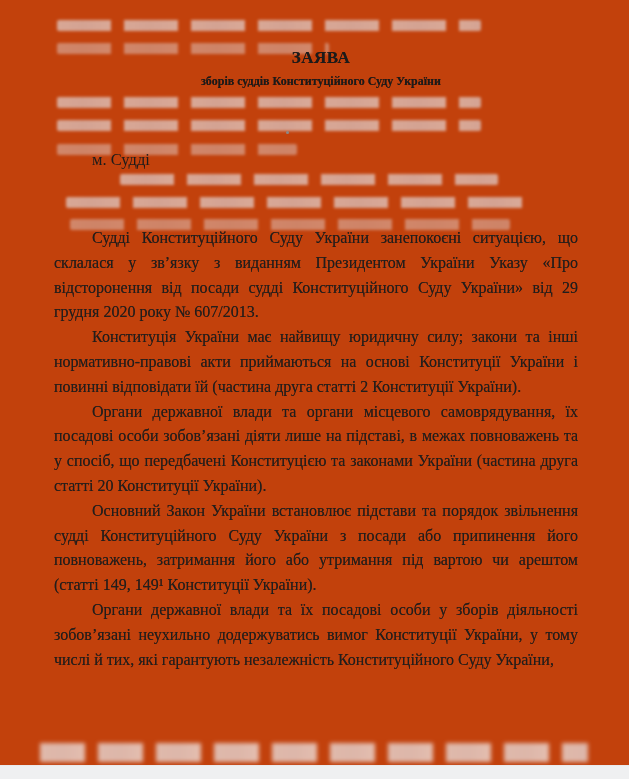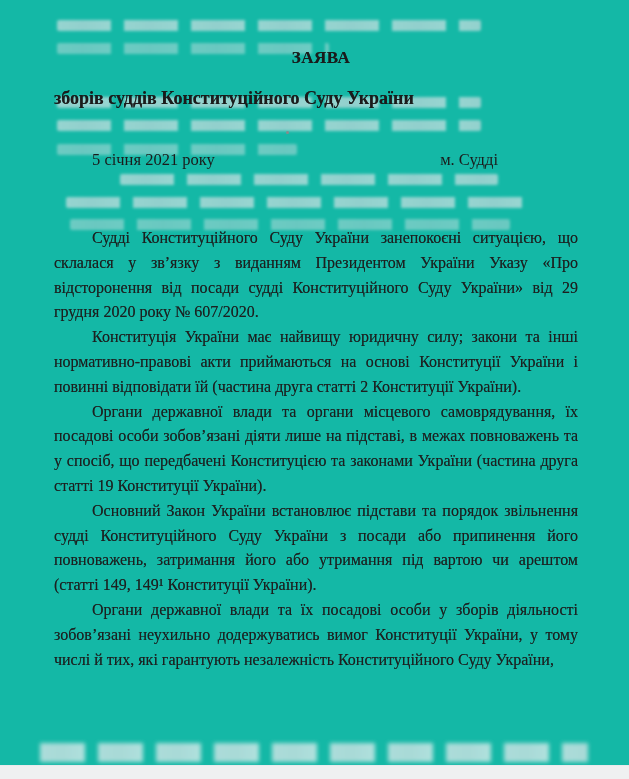--- a/index.html
+++ b/index.html
@@ -27,25 +27,26 @@
     margin: 0;
     text-align: center;
     font-size: 17px;
     font-weight: bold;
     letter-spacing: 0.5px;
     color: #1b1b1b;
     text-shadow: 0 0 0.4px rgba(0,0,0,.55);
   }
   .doc-subtitle {
     position: absolute;
-    top: 88px;
+    top: 74px;
     left: 54px;
     width: 534px;
     margin: 0;
-    font-size: 18px;
+    text-align: center;
+    font-size: 12px;
     font-weight: bold;
     color: #1b1b1b;
     text-shadow: 0 0 0.4px rgba(0,0,0,.55);
   }
 
   
   .dateline {
     position: absolute;
     top: 150px;
     left: 54px;
@@ -118,44 +119,43 @@
     top: 765px;
     width: 629px;
     height: 14px;
     background: #eff0f1;
     border-top: 1px solid #e9eaec;
   }
 </style>
 </head>
 <body>
 
-<div class="page" style="background: #14b8a6; color: rgb(27, 27, 27);">
+<div class="page" style="background: #c2410c; color: rgb(27, 27, 27);">
 
   <div class="ghost" style="left:57px;  top:20px;  width:424px;"></div>
   <div class="ghost light" style="left:57px;  top:43px;  width:272px;"></div>
   <div class="ghost" style="left:57px;  top:97px;  width:424px;"></div>
   <div class="ghost" style="left:57px;  top:120px; width:424px;"></div>
   <div class="ghost light" style="left:57px;  top:144px; width:240px;"></div>
   <div class="ghost" style="left:120px; top:174px; width:378px;"></div>
   <div class="ghost" style="left:66px;  top:197px; width:458px;"></div>
   <div class="ghost light" style="left:70px;  top:219px; width:440px;"></div>
   <div class="ghost-dot" style="left:286px; top:131px;"></div>
   <div class="ghost-band"></div>
 
   <h1 class="doc-title">ЗАЯВА</h1>
   <h2 class="doc-subtitle">зборів суддів Конституційного Суду України</h2>
 
   <div class="dateline">
-    <span>5 січня 2021 року</span>
     <span>м. Судді</span>
   </div>
 
   <div class="bodytext">
-    <p>Судді Конституційного Суду України занепокоєні ситуацією, що склалася у зв’язку з виданням Президентом України Указу «Про відсторонення від посади судді Конституційного Суду України» від 29 грудня 2020 року № 607/2020.</p>
+    <p>Судді Конституційного Суду України занепокоєні ситуацією, що склалася у зв’язку з виданням Президентом України Указу «Про відсторонення від посади судді Конституційного Суду України» від 29 грудня 2020 року № 607/2013.</p>
     <p>Конституція України має найвищу юридичну силу; закони та інші нормативно-правові акти приймаються на основі Конституції України і повинні відповідати їй (частина друга статті 2 Конституції України).</p>
-    <p>Органи державної влади та органи місцевого самоврядування, їх посадові особи зобов’язані діяти лише на підставі, в межах повноважень та у спосіб, що передбачені Конституцією та законами України (частина друга статті 19 Конституції України).</p>
+    <p>Органи державної влади та органи місцевого самоврядування, їх посадові особи зобов’язані діяти лише на підставі, в межах повноважень та у спосіб, що передбачені Конституцією та законами України (частина друга статті 20 Конституції України).</p>
     <p>Основний Закон України встановлює підстави та порядок звільнення судді Конституційного Суду України з посади або припинення його повноважень, затримання його або утримання під вартою чи арештом (статті 149, 149¹ Конституції України).</p>
     <p>Органи державної влади та їх посадові особи у зборів діяльності зобов’язані неухильно додержуватись вимог Конституції України, у тому числі й тих, які гарантують незалежність Конституційного Суду України,</p>
   </div>
 
   <div class="page-edge"></div>
 
 </div>
 
 </body></html>

